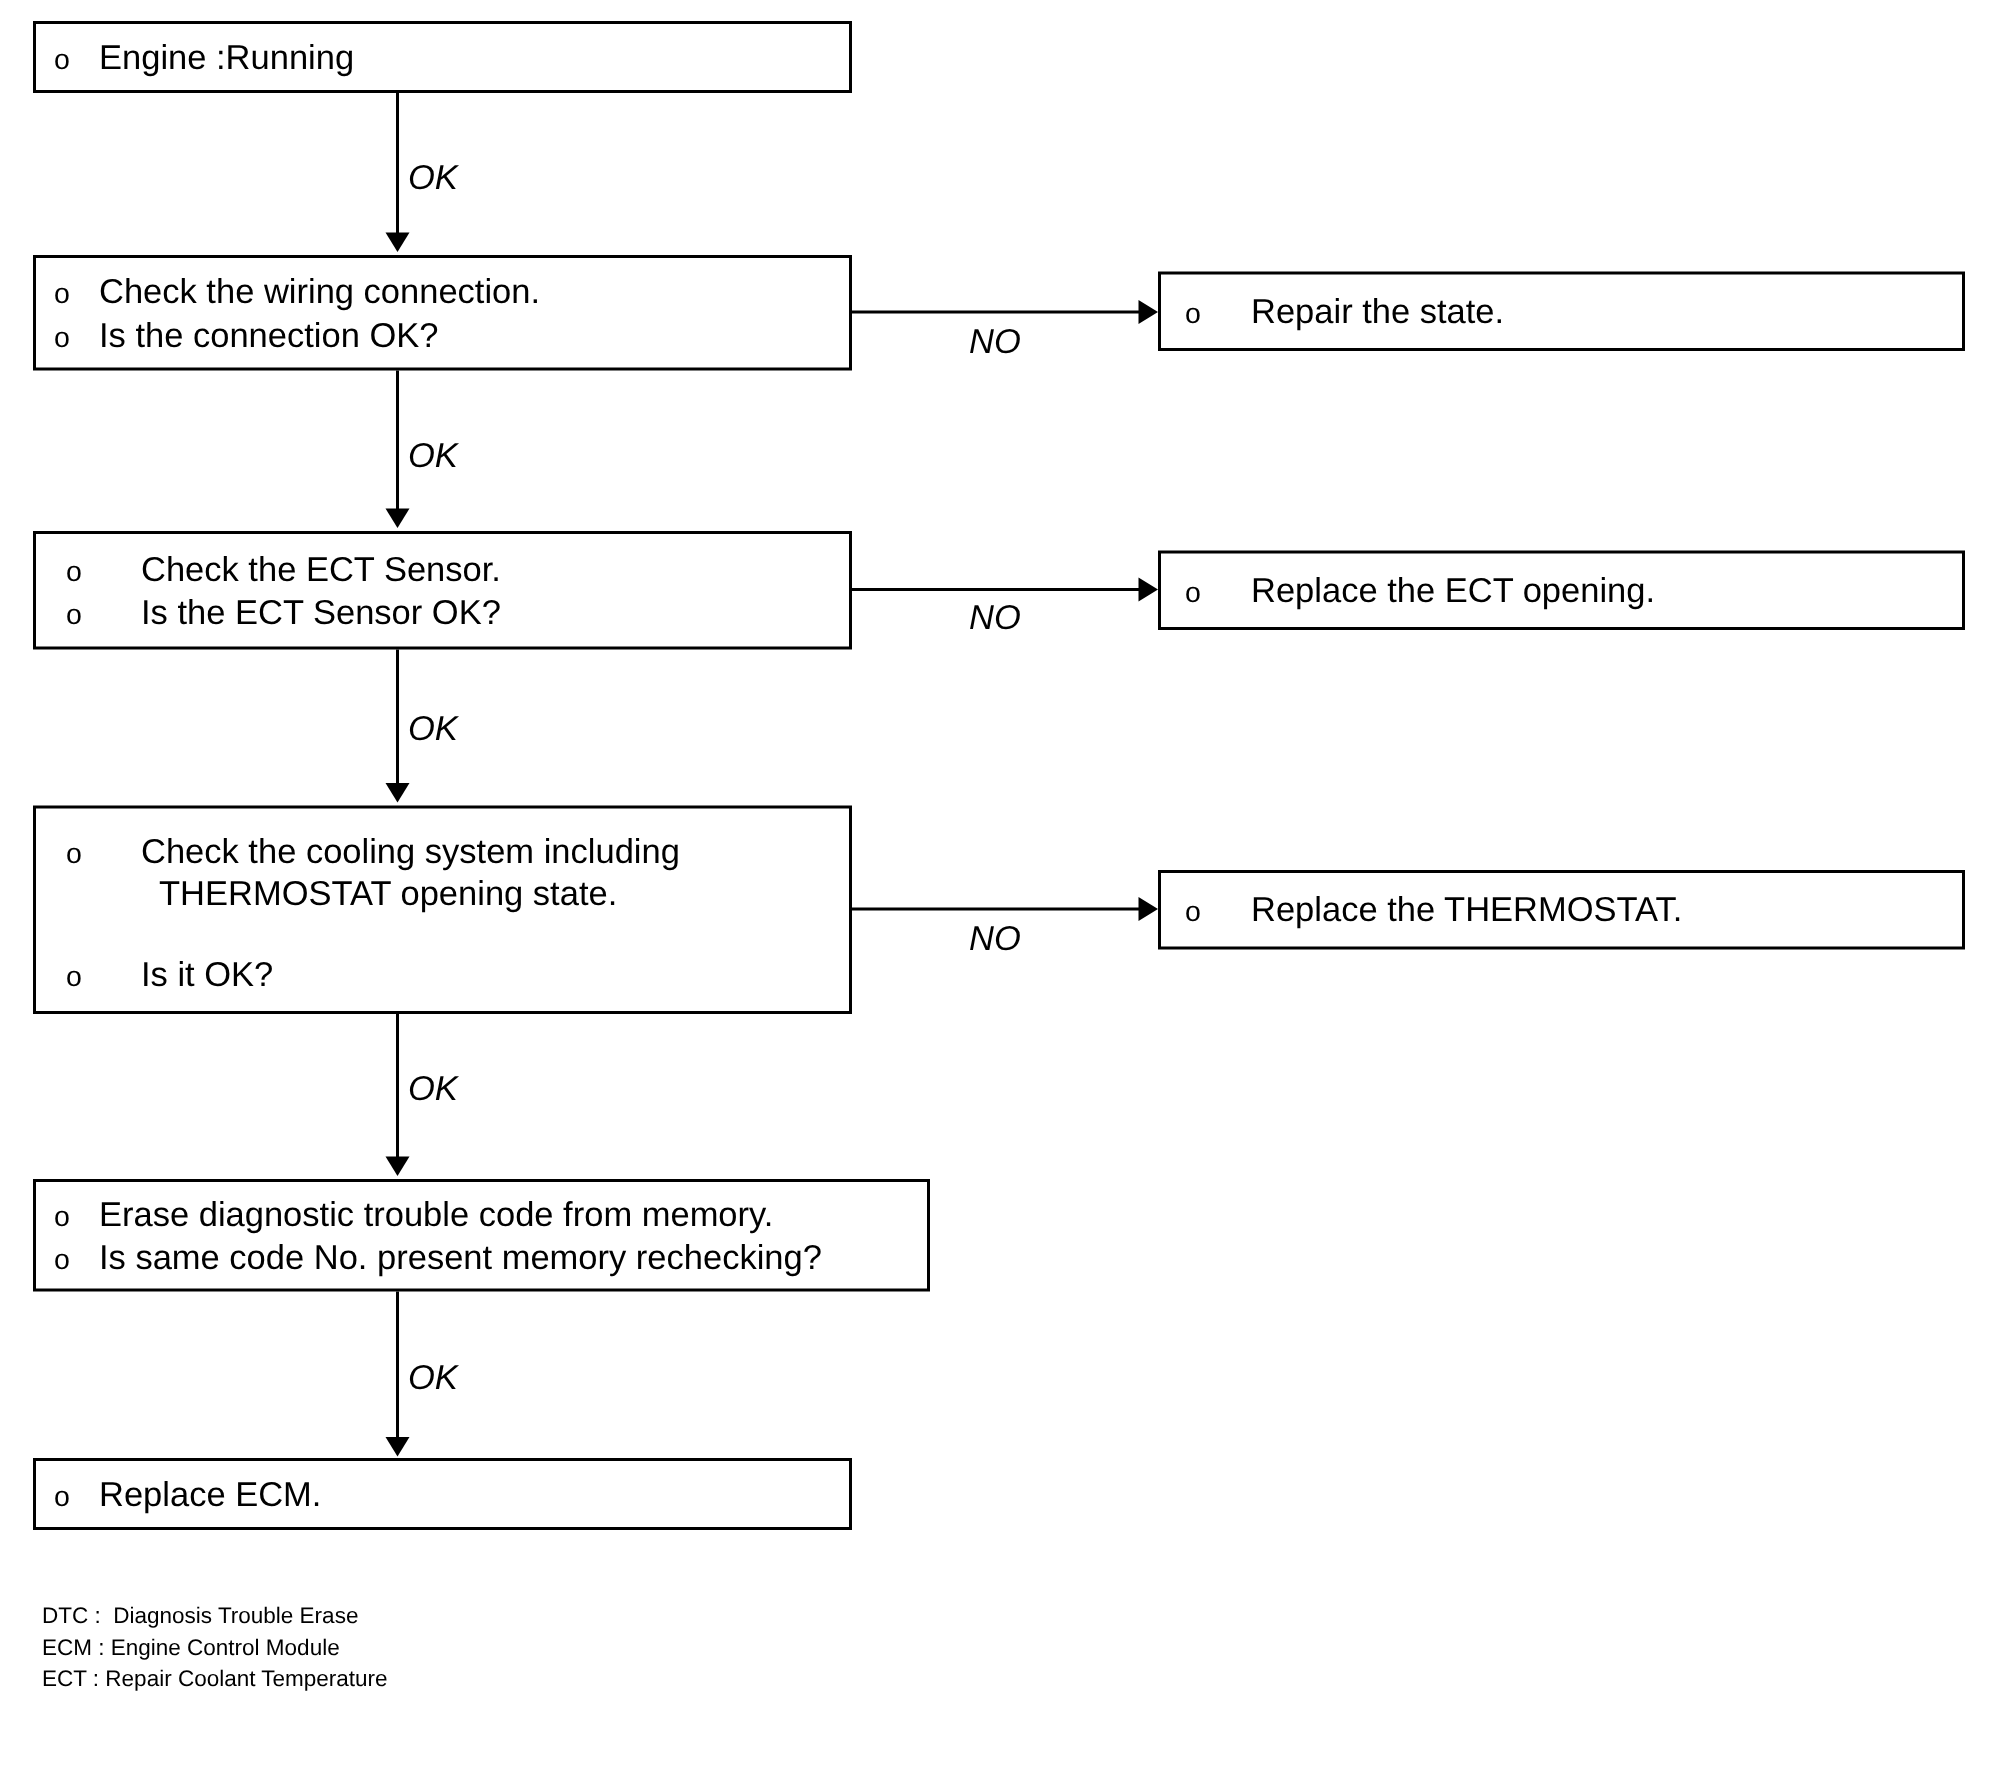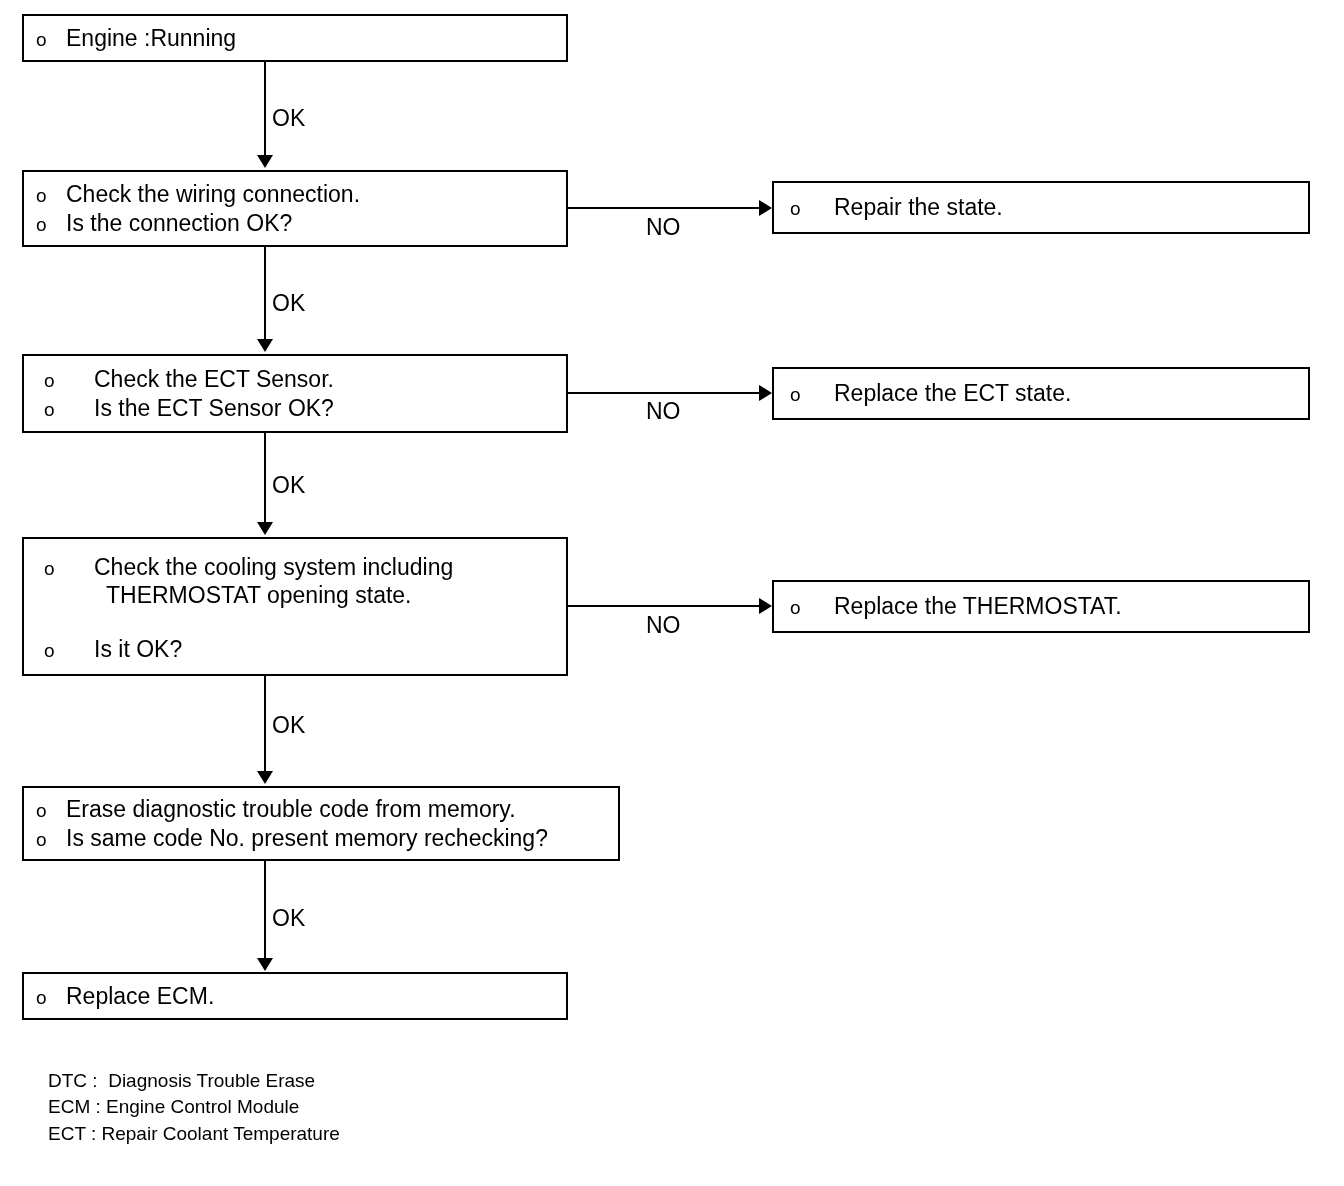--- a/index.html
+++ b/index.html
@@ -88,34 +88,34 @@
     height: 0;
     border-top: 8px solid transparent;
     border-bottom: 8px solid transparent;
     border-left: 13px solid #000000;
   }
   .edge-label {
     position: absolute;
     font-size: 23px;
     line-height: 1;
     white-space: nowrap;
+    font-style: italic;
   }
 
   
   .legend {
     position: absolute;
     left: 28px;
     top: 1068px;
   }
   .legend-row {
     display: flex;
-    font-size: 19px;
+    font-size: 15px;
     line-height: 1.39;
     white-space: pre;
-    margin-left: 20px;
   }
   .legend-abbr { }
   .legend-def { }
 </style>
 </head>
 <body>
 
 <div id="canvas">
 
   <div class="node" style="left:22px; top:14px; width:546px; height:48px;">
@@ -175,21 +175,21 @@
   </div>
 
   <div class="h-line" style="left:568px; top:392px; width:192px;"></div>
   <div class="arrow-right" style="left:759px; top:385px;"></div>
   <div class="edge-label" style="left:646px; top:400px;">NO</div>
 
   <div class="node" style="left:772px; top:367px; width:538px; height:53px;">
     <div class="node-lines indent-md">
       <div class="node-row">
         <span class="bullet">o</span>
-        <span class="row-text">Replace the ECT state.</span>
+        <span class="row-text">Replace the ECT opening.</span>
       </div>
     </div>
   </div>
 
   <div class="v-line" style="left:264px; top:433px; height:90px;"></div>
   <div class="arrow-down" style="left:257px; top:522px;"></div>
   <div class="edge-label" style="left:272px; top:474px;">OK</div>
 
   <div class="node" style="left:22px; top:537px; width:546px; height:139px;">
     <div class="node-lines indent-lg" style="justify-content:flex-start; padding-top:14px;">

